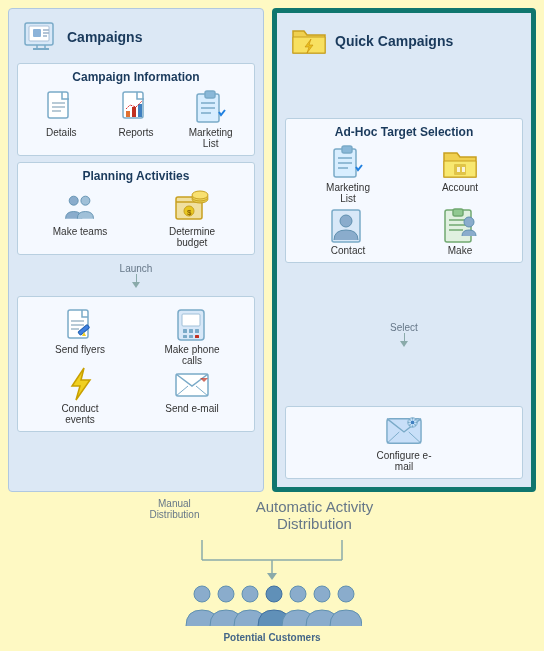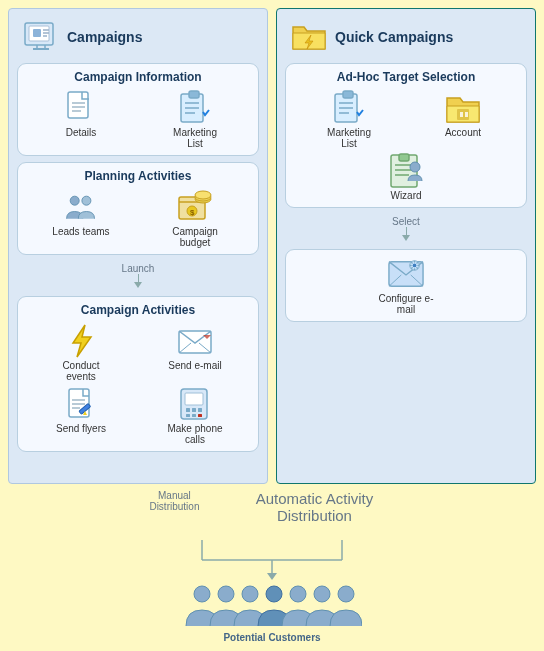--- a/index.html
+++ b/index.html
@@ -50,33 +50,34 @@
     .panel-header-title {
       font-size: 14px;
       font-weight: bold;
       color: #1a3a5c;
     }
 
     
     .right-panel {
       flex: 1;
       background: #dce8f5;
-      border: 1px solid #0f766e;
+      border: 5px solid #0f766e;
       border-radius: 4px;
       padding: 8px;
       display: flex;
       flex-direction: column;
       gap: 6px;
+      justify-content: space-between;
     }
 
     
     .sub-box {
       background: #f5f9ff;
       border: 1px solid #b8cfe0;
-      border-radius: 9px;
+      border-radius: 3px;
       padding: 6px 8px;
     }
 
     .sub-box-title {
       font-size: 12px;
       font-weight: bold;
       color: #1a3a5c;
       text-align: center;
       margin-bottom: 6px;
     }
@@ -186,21 +187,21 @@
       height: 36px;
       display: flex;
       align-items: center;
       justify-content: center;
     }
 
     .bottom-labels-row {
       display: flex;
       justify-content: space-between;
       width: 280px;
-      margin-bottom: 16px;
+      margin-bottom: 8px;
     }
   </style>
 </head>
 <body>
 
 <div class="main-container">
   <div class="top-section">
 
     <div class="left-panel">
       <div class="panel-header">
@@ -231,20 +232,33 @@
                 <rect x="1" y="1" width="20" height="26" rx="2" fill="white" stroke="#7aaac8" stroke-width="1.5"></rect>
                 <polyline points="15,1 15,8 22,8" fill="none" stroke="#7aaac8" stroke-width="1.5"></polyline>
                 <line x1="5" y1="12" x2="18" y2="12" stroke="#a0b8c8" stroke-width="1.5"></line>
                 <line x1="5" y1="16" x2="18" y2="16" stroke="#a0b8c8" stroke-width="1.5"></line>
                 <line x1="5" y1="20" x2="14" y2="20" stroke="#a0b8c8" stroke-width="1.5"></line>
               </svg>
             </div>
             <span>Details</span>
           </div>
 
+          <div class="icon-item">
+            <div class="icon-img">
+              <svg width="28" height="34" viewBox="0 0 28 34">
+                <rect x="1" y="1" width="20" height="26" rx="2" fill="white" stroke="#7aaac8" stroke-width="1.5"></rect>
+                <polyline points="15,1 15,8 22,8" fill="none" stroke="#7aaac8" stroke-width="1.5"></polyline>
+                <rect x="4" y="20" width="4" height="6" fill="#e07030"></rect>
+                <rect x="10" y="16" width="4" height="10" fill="#c03020"></rect>
+                <rect x="16" y="13" width="4" height="13" fill="#4080c0"></rect>
+                <polyline points="4,18 8,14 14,16 20,10" fill="none" stroke="#e03030" stroke-width="1" stroke-dasharray="2,1"></polyline>
+              </svg>
+            </div>
+            <span>Reports</span>
+          </div>
 
           <div class="icon-item">
             <div class="icon-img">
               <svg width="32" height="36" viewBox="0 0 32 36">
                 <rect x="2" y="4" width="22" height="28" rx="2" fill="#d8eeff" stroke="#7aaac8" stroke-width="1.5"></rect>
                 <rect x="10" y="1" width="10" height="7" rx="2" fill="#8ab8d8" stroke="#7aaac8" stroke-width="1.5"></rect>
                 <line x1="6" y1="13" x2="20" y2="13" stroke="#7aaac8" stroke-width="1.5"></line>
                 <line x1="6" y1="18" x2="20" y2="18" stroke="#7aaac8" stroke-width="1.5"></line>
                 <line x1="6" y1="23" x2="16" y2="23" stroke="#7aaac8" stroke-width="1.5"></line>
                 <polyline points="24,22 26,25 30,20" fill="none" stroke="#2080e0" stroke-width="2"></polyline>
@@ -263,76 +277,50 @@
             <div class="icon-img">
               <svg width="40" height="34" viewBox="0 0 40 34">
 
                 <circle cx="13" cy="10" r="5" fill="#8aaccc" stroke="#6090b0" stroke-width="1"></circle>
                 <path d="M4,30 Q4,22 13,22 Q22,22 22,30" fill="#8aaccc" stroke="#6090b0" stroke-width="1"></path>
 
                 <circle cx="26" cy="10" r="5" fill="#a0c0d8" stroke="#6090b0" stroke-width="1"></circle>
                 <path d="M17,30 Q17,22 26,22 Q35,22 35,30" fill="#a0c0d8" stroke="#6090b0" stroke-width="1"></path>
               </svg>
             </div>
-            <span>Leads teams</span>
+            <span>Make teams</span>
           </div>
 
           <div class="icon-item">
             <div class="icon-img">
               <svg width="36" height="36" viewBox="0 0 36 36">
                 <rect x="2" y="8" width="26" height="22" rx="2" fill="#f0e0a0" stroke="#c8a020" stroke-width="1.5"></rect>
                 <line x1="2" y1="13" x2="28" y2="13" stroke="#c8a020" stroke-width="1.5"></line>
                 <circle cx="15" cy="22" r="5" fill="#e8c820" stroke="#c8a020" stroke-width="1"></circle>
                 <text x="13" y="26" font-size="8" fill="#8a6000" font-weight="bold">$</text>
 
                 <ellipse cx="26" cy="10" rx="8" ry="4" fill="#e8d050" stroke="#c8a020" stroke-width="1"></ellipse>
                 <ellipse cx="26" cy="8" rx="8" ry="4" fill="#f0d860" stroke="#c8a020" stroke-width="1"></ellipse>
                 <ellipse cx="26" cy="6" rx="8" ry="4" fill="#f8e070" stroke="#c8a020" stroke-width="1"></ellipse>
               </svg>
             </div>
-            <span>Campaign budget</span>
+            <span>Determine budget</span>
           </div>
         </div>
       </div>
 
       <div class="arrow-container">
         <span class="arrow-label">Launch</span>
         <div class="arrow-down">
           <div class="arrow-down-line" style="height:8px;"></div>
           <div class="arrow-down-head"></div>
         </div>
       </div>
 
       <div class="sub-box">
-        <div class="sub-box-title">Campaign Activities</div>
-        <div class="icon-row">
-
-          <div class="icon-item">
-            <div class="icon-img">
-              <svg width="28" height="36" viewBox="0 0 28 36">
-                <polygon points="18,2 6,20 14,20 10,34 24,14 15,14" fill="#f0d020" stroke="#c8a000" stroke-width="1.5"></polygon>
-              </svg>
-            </div>
-            <span>Conduct events</span>
-          </div>
-
-          <div class="icon-item">
-            <div class="icon-img">
-              <svg width="36" height="28" viewBox="0 0 36 28">
-                <rect x="2" y="4" width="32" height="22" rx="2" fill="white" stroke="#7aaac8" stroke-width="1.5"></rect>
-                <polyline points="2,4 18,16 34,4" fill="none" stroke="#7aaac8" stroke-width="1.5"></polyline>
-                <line x1="2" y1="26" x2="14" y2="16" stroke="#7aaac8" stroke-width="1"></line>
-                <line x1="34" y1="26" x2="22" y2="16" stroke="#7aaac8" stroke-width="1"></line>
-
-                <polygon points="26,8 30,12 34,8" fill="#c03020" opacity="0.7"></polygon>
-              </svg>
-            </div>
-            <span>Send e-mail</span>
-          </div>
-        </div>
         <div class="icon-row" style="margin-top:4px;">
 
           <div class="icon-item">
             <div class="icon-img">
               <svg width="28" height="34" viewBox="0 0 28 34">
                 <rect x="2" y="2" width="20" height="28" rx="2" fill="white" stroke="#7aaac8" stroke-width="1.5"></rect>
                 <polyline points="16,2 16,9 22,9" fill="none" stroke="#7aaac8" stroke-width="1.5"></polyline>
                 <line x1="5" y1="13" x2="18" y2="13" stroke="#a0b8c8" stroke-width="1.5"></line>
                 <line x1="5" y1="17" x2="18" y2="17" stroke="#a0b8c8" stroke-width="1.5"></line>
                 <line x1="5" y1="21" x2="13" y2="21" stroke="#a0b8c8" stroke-width="1.5"></line>
@@ -353,20 +341,45 @@
                 <rect x="15" y="21" width="4" height="4" rx="0.5" fill="#7aaac8"></rect>
                 <rect x="21" y="21" width="4" height="4" rx="0.5" fill="#7aaac8"></rect>
                 <rect x="9" y="27" width="4" height="3" rx="0.5" fill="#7aaac8"></rect>
                 <rect x="15" y="27" width="4" height="3" rx="0.5" fill="#7aaac8"></rect>
                 <rect x="21" y="27" width="4" height="3" rx="0.5" fill="#c03020"></rect>
               </svg>
             </div>
             <span>Make phone calls</span>
           </div>
         </div>
+        <div class="icon-row">
+
+          <div class="icon-item">
+            <div class="icon-img">
+              <svg width="28" height="36" viewBox="0 0 28 36">
+                <polygon points="18,2 6,20 14,20 10,34 24,14 15,14" fill="#f0d020" stroke="#c8a000" stroke-width="1.5"></polygon>
+              </svg>
+            </div>
+            <span>Conduct events</span>
+          </div>
+
+          <div class="icon-item">
+            <div class="icon-img">
+              <svg width="36" height="28" viewBox="0 0 36 28">
+                <rect x="2" y="4" width="32" height="22" rx="2" fill="white" stroke="#7aaac8" stroke-width="1.5"></rect>
+                <polyline points="2,4 18,16 34,4" fill="none" stroke="#7aaac8" stroke-width="1.5"></polyline>
+                <line x1="2" y1="26" x2="14" y2="16" stroke="#7aaac8" stroke-width="1"></line>
+                <line x1="34" y1="26" x2="22" y2="16" stroke="#7aaac8" stroke-width="1"></line>
+
+                <polygon points="26,8 30,12 34,8" fill="#c03020" opacity="0.7"></polygon>
+              </svg>
+            </div>
+            <span>Send e-mail</span>
+          </div>
+        </div>
       </div>
     </div>
 
     <div class="right-panel">
       <div class="panel-header">
         <div class="campaign-icon-wrap">
           <svg width="36" height="32" viewBox="0 0 36 32">
 
             <path d="M2,8 L2,28 L34,28 L34,10 L16,10 L13,6 L2,6 Z" fill="#f0d050" stroke="#c8a020" stroke-width="1.5"></path>
             <path d="M2,12 L34,12 L34,28 L2,28 Z" fill="#f8e060" stroke="#c8a020" stroke-width="1"></path>
@@ -405,35 +418,45 @@
                 <rect x="12" y="19" width="12" height="11" rx="1" fill="#c8a020" opacity="0.5"></rect>
                 <rect x="15" y="22" width="3" height="5" fill="white" opacity="0.8"></rect>
                 <rect x="20" y="22" width="3" height="5" fill="white" opacity="0.8"></rect>
               </svg>
             </div>
             <span>Account</span>
           </div>
         </div>
         <div class="icon-row" style="margin-top:4px;">
 
+          <div class="icon-item">
+            <div class="icon-img">
+              <svg width="36" height="36" viewBox="0 0 36 36">
+                <rect x="2" y="2" width="28" height="32" rx="2" fill="#d8e8f8" stroke="#7aaac8" stroke-width="1.5"></rect>
+                <circle cx="16" cy="13" r="6" fill="#8aaccc" stroke="#6090b0" stroke-width="1"></circle>
+                <path d="M4,32 Q4,22 16,22 Q28,22 28,32" fill="#8aaccc" stroke="#6090b0" stroke-width="1"></path>
+              </svg>
+            </div>
+            <span>Contact</span>
+          </div>
 
           <div class="icon-item">
             <div class="icon-img">
               <svg width="34" height="36" viewBox="0 0 34 36">
                 <rect x="2" y="2" width="26" height="32" rx="2" fill="#e0f0e0" stroke="#70a870" stroke-width="1.5"></rect>
                 <rect x="10" y="1" width="10" height="7" rx="2" fill="#90c890" stroke="#70a870" stroke-width="1.5"></rect>
                 <line x1="6" y1="12" x2="24" y2="12" stroke="#70a870" stroke-width="1.5"></line>
                 <line x1="6" y1="17" x2="24" y2="17" stroke="#70a870" stroke-width="1.5"></line>
                 <line x1="6" y1="22" x2="20" y2="22" stroke="#70a870" stroke-width="1.5"></line>
 
                 <circle cx="26" cy="14" r="5" fill="#8aaccc" stroke="#6090b0" stroke-width="1"></circle>
                 <path d="M19,28 Q19,22 26,22 Q33,22 33,28" fill="#8aaccc" stroke="#6090b0" stroke-width="1"></path>
               </svg>
             </div>
-            <span>Wizard</span>
+            <span>Make</span>
           </div>
         </div>
       </div>
 
       <div class="arrow-container">
         <span class="arrow-label">Select</span>
         <div class="arrow-down">
           <div class="arrow-down-line" style="height:8px;"></div>
           <div class="arrow-down-head"></div>
         </div>

